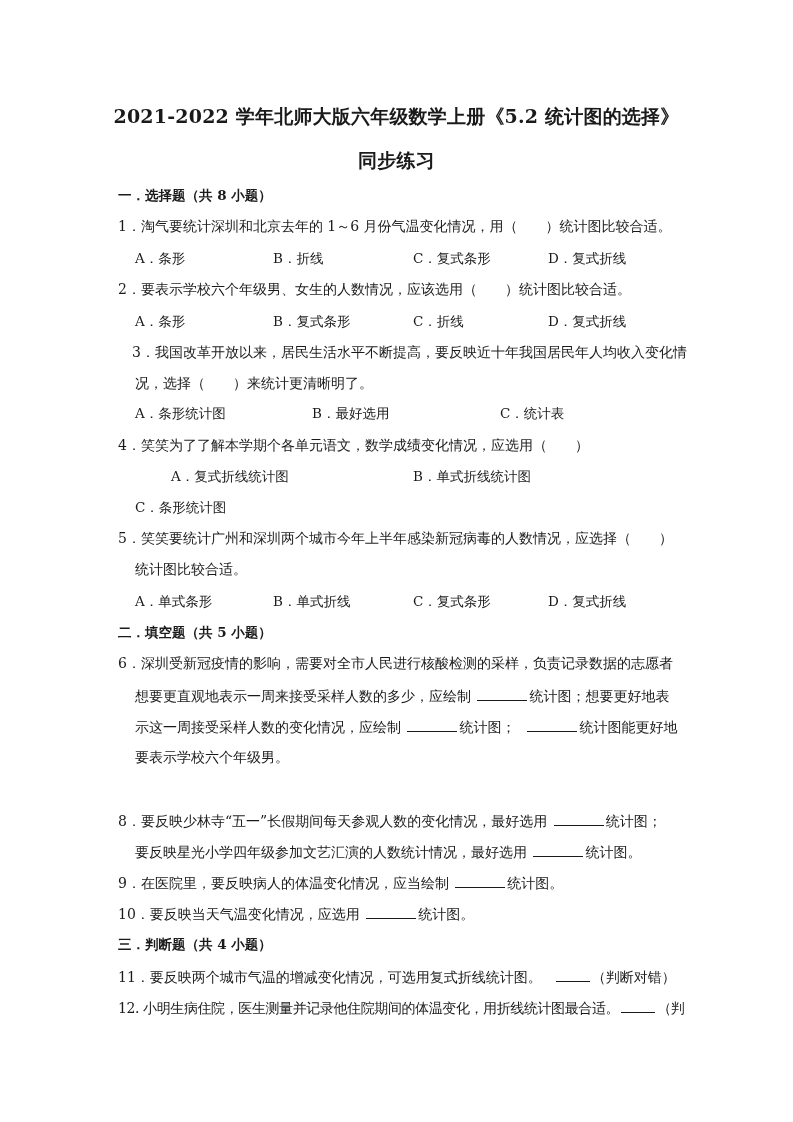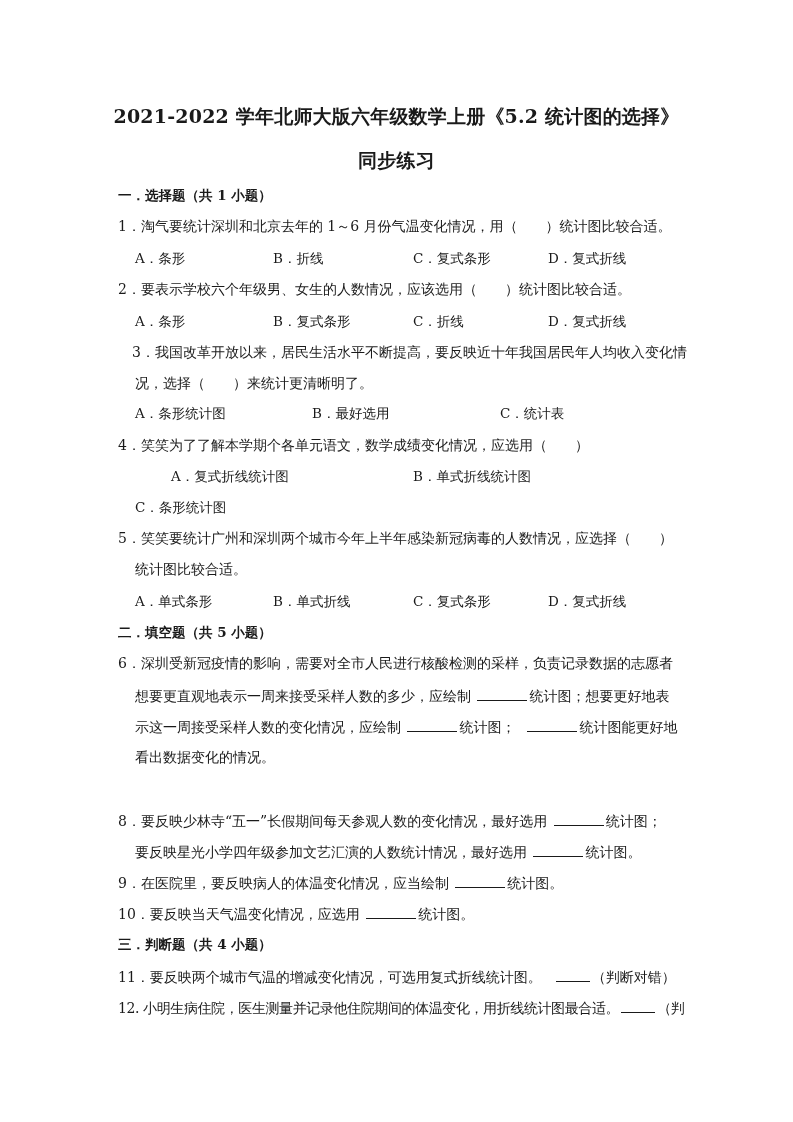--- a/index.html
+++ b/index.html
@@ -26,21 +26,21 @@
   .b34 { width: 34px; }
 </style>
 </head>
 <body>
 
 <div class="page">
 
   <div class="title" style="top:104px;">2021-2022 学年北师大版六年级数学上册《5.2  统计图的选择》</div>
   <div class="title" style="top:148px;">同步练习</div>
 
-  <div class="line sec" style="left:118px; top:186px;">一．选择题（共 1 小题）</div>
+  <div class="line sec" style="left:118px; top:186px;">一．选择题（共 8 小题）</div>
 
   <div class="line" style="left:118px; top:217px;">1．淘气要统计深圳和北京去年的 1～6 月份气温变化情况，用（　　）统计图比较合适。</div>
   <div class="opt" style="left:135px; top:249px;">A．条形</div>
   <div class="opt" style="left:273px; top:249px;">B．折线</div>
   <div class="opt" style="left:413px; top:249px;">C．复式条形</div>
   <div class="opt" style="left:548px; top:249px;">D．复式折线</div>
 
   <div class="line" style="left:118px; top:280px;">2．要表示学校六个年级男、女生的人数情况，应该选用（　　）统计图比较合适。</div>
   <div class="opt" style="left:135px; top:312px;">A．条形</div>
   <div class="opt" style="left:273px; top:312px;">B．复式条形</div>
@@ -67,21 +67,21 @@
 
   <div class="line sec" style="left:118px; top:623px;">二．填空题（共 5 小题）</div>
 
   <div class="line" style="left:118px; top:654px;">6．深圳受新冠疫情的影响，需要对全市人民进行核酸检测的采样，负责记录数据的志愿者</div>
   <div class="line" style="left:135px; top:686px;">
     <span>想要更直观地表示一周来接受采样人数的多少，应绘制 </span><span class="blank b50"></span><span>统计图；想要更好地表</span>
   </div>
   <div class="line" style="left:135px; top:717px;">
     <span>示这一周接受采样人数的变化情况，应绘制 </span><span class="blank b50"></span><span>统计图；</span><span style="display:inline-block;width:10px;"></span><span class="blank b50"></span><span>统计图能更好地</span>
   </div>
-  <div class="line" style="left:135px; top:748px;">看出数据变化的情况。</div>
+  <div class="line" style="left:135px; top:748px;">要表示学校六个年级男。</div>
 
 
   <div class="line" style="left:118px; top:811px;">
     <span>8．要反映少林寺“五一”长假期间每天参观人数的变化情况，最好选用 </span><span class="blank b50"></span><span>统计图；</span>
   </div>
   <div class="line" style="left:135px; top:842px;">
     <span>要反映星光小学四年级参加文艺汇演的人数统计情况，最好选用 </span><span class="blank b50"></span><span>统计图。</span>
   </div>
 
   <div class="line" style="left:118px; top:873px;">

